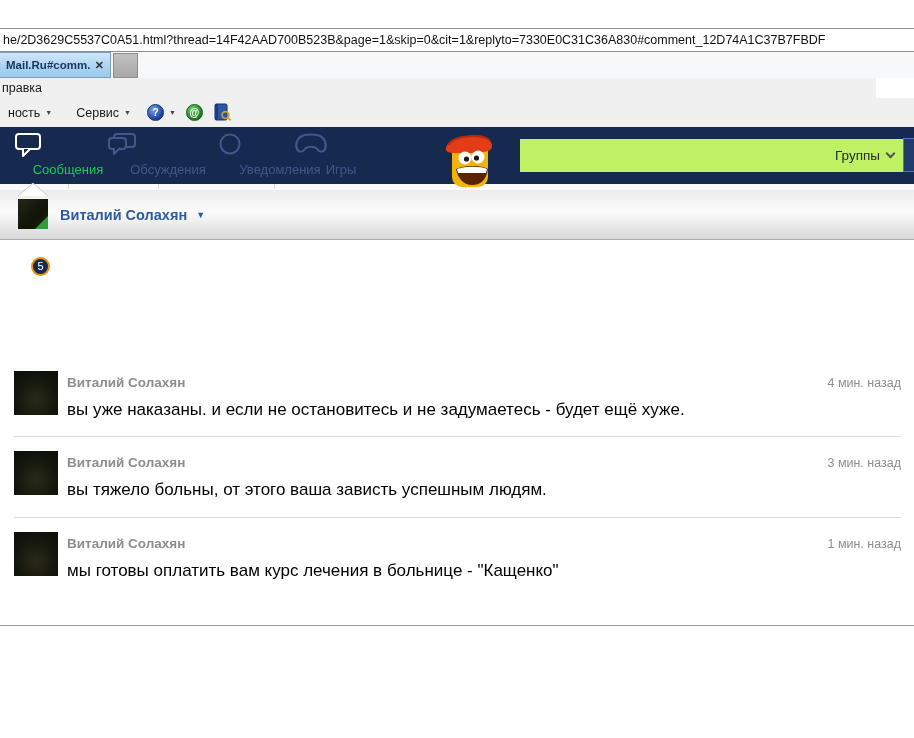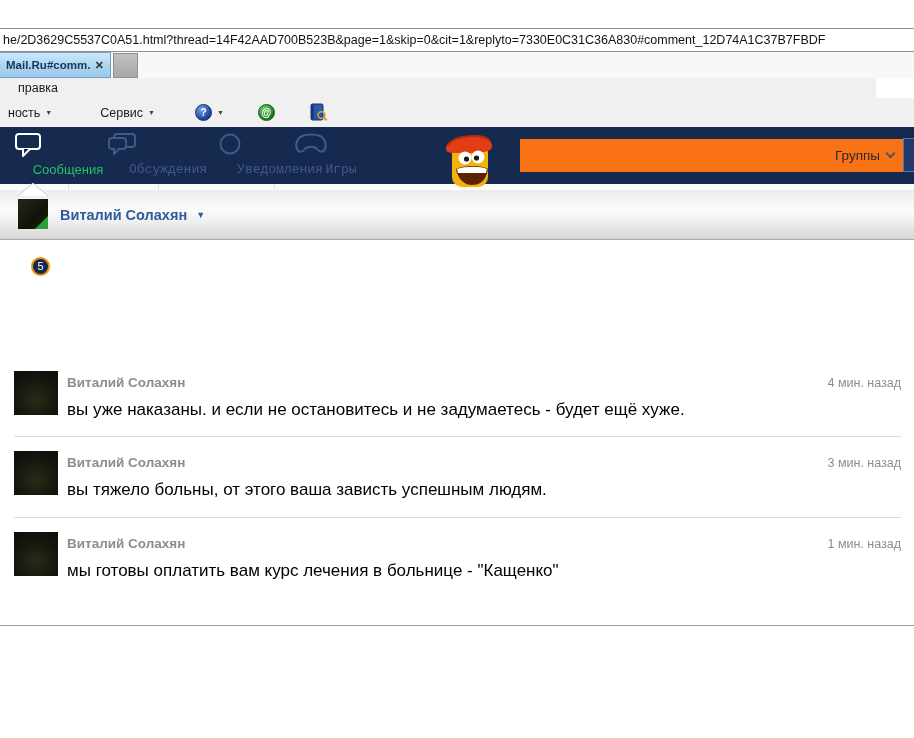--- a/index.html
+++ b/index.html
@@ -16,44 +16,44 @@
   .tab-strip { position:absolute; left:0; top:52px; width:914px; height:26px; background:#f7f8f9; }
   .tab-active { position:absolute; left:0; top:0; width:111px; height:26px;
                 background:linear-gradient(180deg,#cde7fa 0%,#a9d2ef 60%,#9ccbee 100%);
                 border:1px solid #7b9cba; border-left:none; display:flex; align-items:center;
                 padding:0 6px 0 6px; }
   .tab-title { font-size:11.5px; font-weight:bold; color:#17365c; white-space:nowrap; overflow:hidden; flex:1; }
   .tab-close { font-size:11px; font-weight:bold; color:#333; margin-left:4px; cursor:default; }
   .tab-stub { position:absolute; left:113px; top:1px; width:25px; height:25px;
               background:linear-gradient(180deg,#c2c2c2,#a8a8a8); border:1px solid #8e8e8e; }
   .menu-bar { position:absolute; left:0; top:78px; width:876px; height:20px; background:#f0f0f0;
-              font-size:12.5px; color:#1a1a1a; line-height:20px; padding-left:18px; }
+              font-size:12.5px; color:#1a1a1a; line-height:20px; padding-left:2px; }
   .toolbar { position:absolute; left:0; top:98px; width:914px; height:29px; background:#f0f0f0;
-             display:flex; align-items:center; font-size:12.5px; color:#1a1a1a;gap:24px; }
+             display:flex; align-items:center; font-size:12.5px; color:#1a1a1a; }
   .tb-item { display:flex; align-items:center; margin-left:2px; padding:3px 6px; }
   .tb-caret { font-size:7px; color:#444; margin-left:5px; }
   .tb-icon { display:inline-flex; align-items:center; margin-left:10px; }
   .icon-circle { width:17px; height:17px; border-radius:50%; display:inline-flex; align-items:center;
                  justify-content:center; color:#fff; font-weight:bold; }
   .help-circle { background:radial-gradient(circle at 35% 30%, #6fa4e8, #1c3f9a 70%); font-size:10px; border:1px solid #12306f;}
   .at-circle { background:radial-gradient(circle at 35% 30%, #6cd26c, #1e7a1e 70%); font-size:10px; border:1px solid #145914;}
 
   
   .navbar { position:absolute; left:0; top:127px; width:914px; height:57px; background:#16294e; }
   .nav-item { position:absolute; top:0; height:57px; text-align:center; }
   .nav-label { position:absolute; bottom:7px; width:100%; font-size:13px; }
   .nav-label.active { color:#22c55e; }
-  .nav-label.inactive { color:#44578a;font-family:Liberation Mono, monospace; }
+  .nav-label.inactive { color:#44578a; }
   .nav-icon { position:absolute; top:5px; left:50%; transform:translateX(-50%); }
   .badge { position:absolute; width:19px; height:19px; border-radius:50%; background:#16294e;
            border:2px solid #e8920f; color:#fff; font-size:11px; line-height:15px; text-align:center; }
   .art-school { position:absolute; left:363px; top:131px; width:80px; text-align:center;
                 color:#f5a00d; font-weight:bold; font-size:17px; line-height:19px; }
   .mascot { position:absolute; left:440px; top:127px; z-index:3; }
-  .nav-search { position:absolute; left:520px; top:139px; width:386px; height:33px; background:#f97316; }
+  .nav-search { position:absolute; left:520px; top:139px; width:386px; height:33px; background:#bef264; }
   .nav-search input { position:absolute; left:0; top:0; width:100%; height:100%; border:none; outline:none;
                       font-size:13.5px; padding:0 95px 0 8px; background:transparent; }
   .search-scope { position:absolute; right:12px; top:0; height:33px; display:flex; align-items:center;
                   font-size:13.5px; color:#2a2a2a; }
   .chevron { display:inline-block; width:7px; height:7px; border-right:2px solid #555; border-bottom:2px solid #555;
              transform:rotate(45deg); margin-left:7px; margin-top:-4px; }
   .nav-go-btn { position:absolute; left:903px; top:138px; width:11px; height:34px; background:#203a6b;
                 border:1px solid #5377ad; border-right:none; }
 
   

